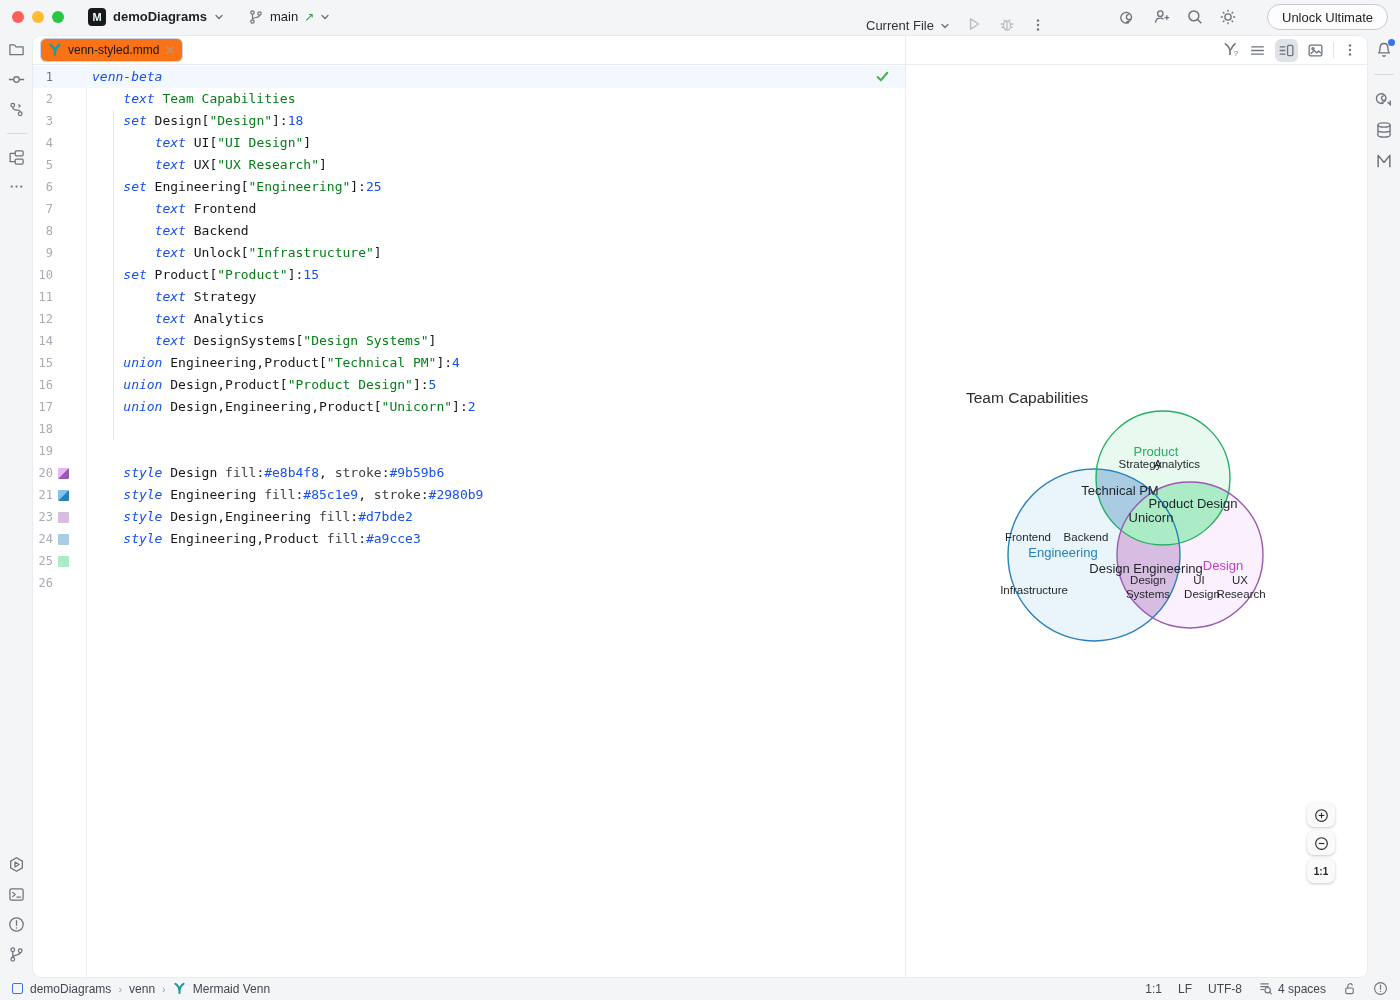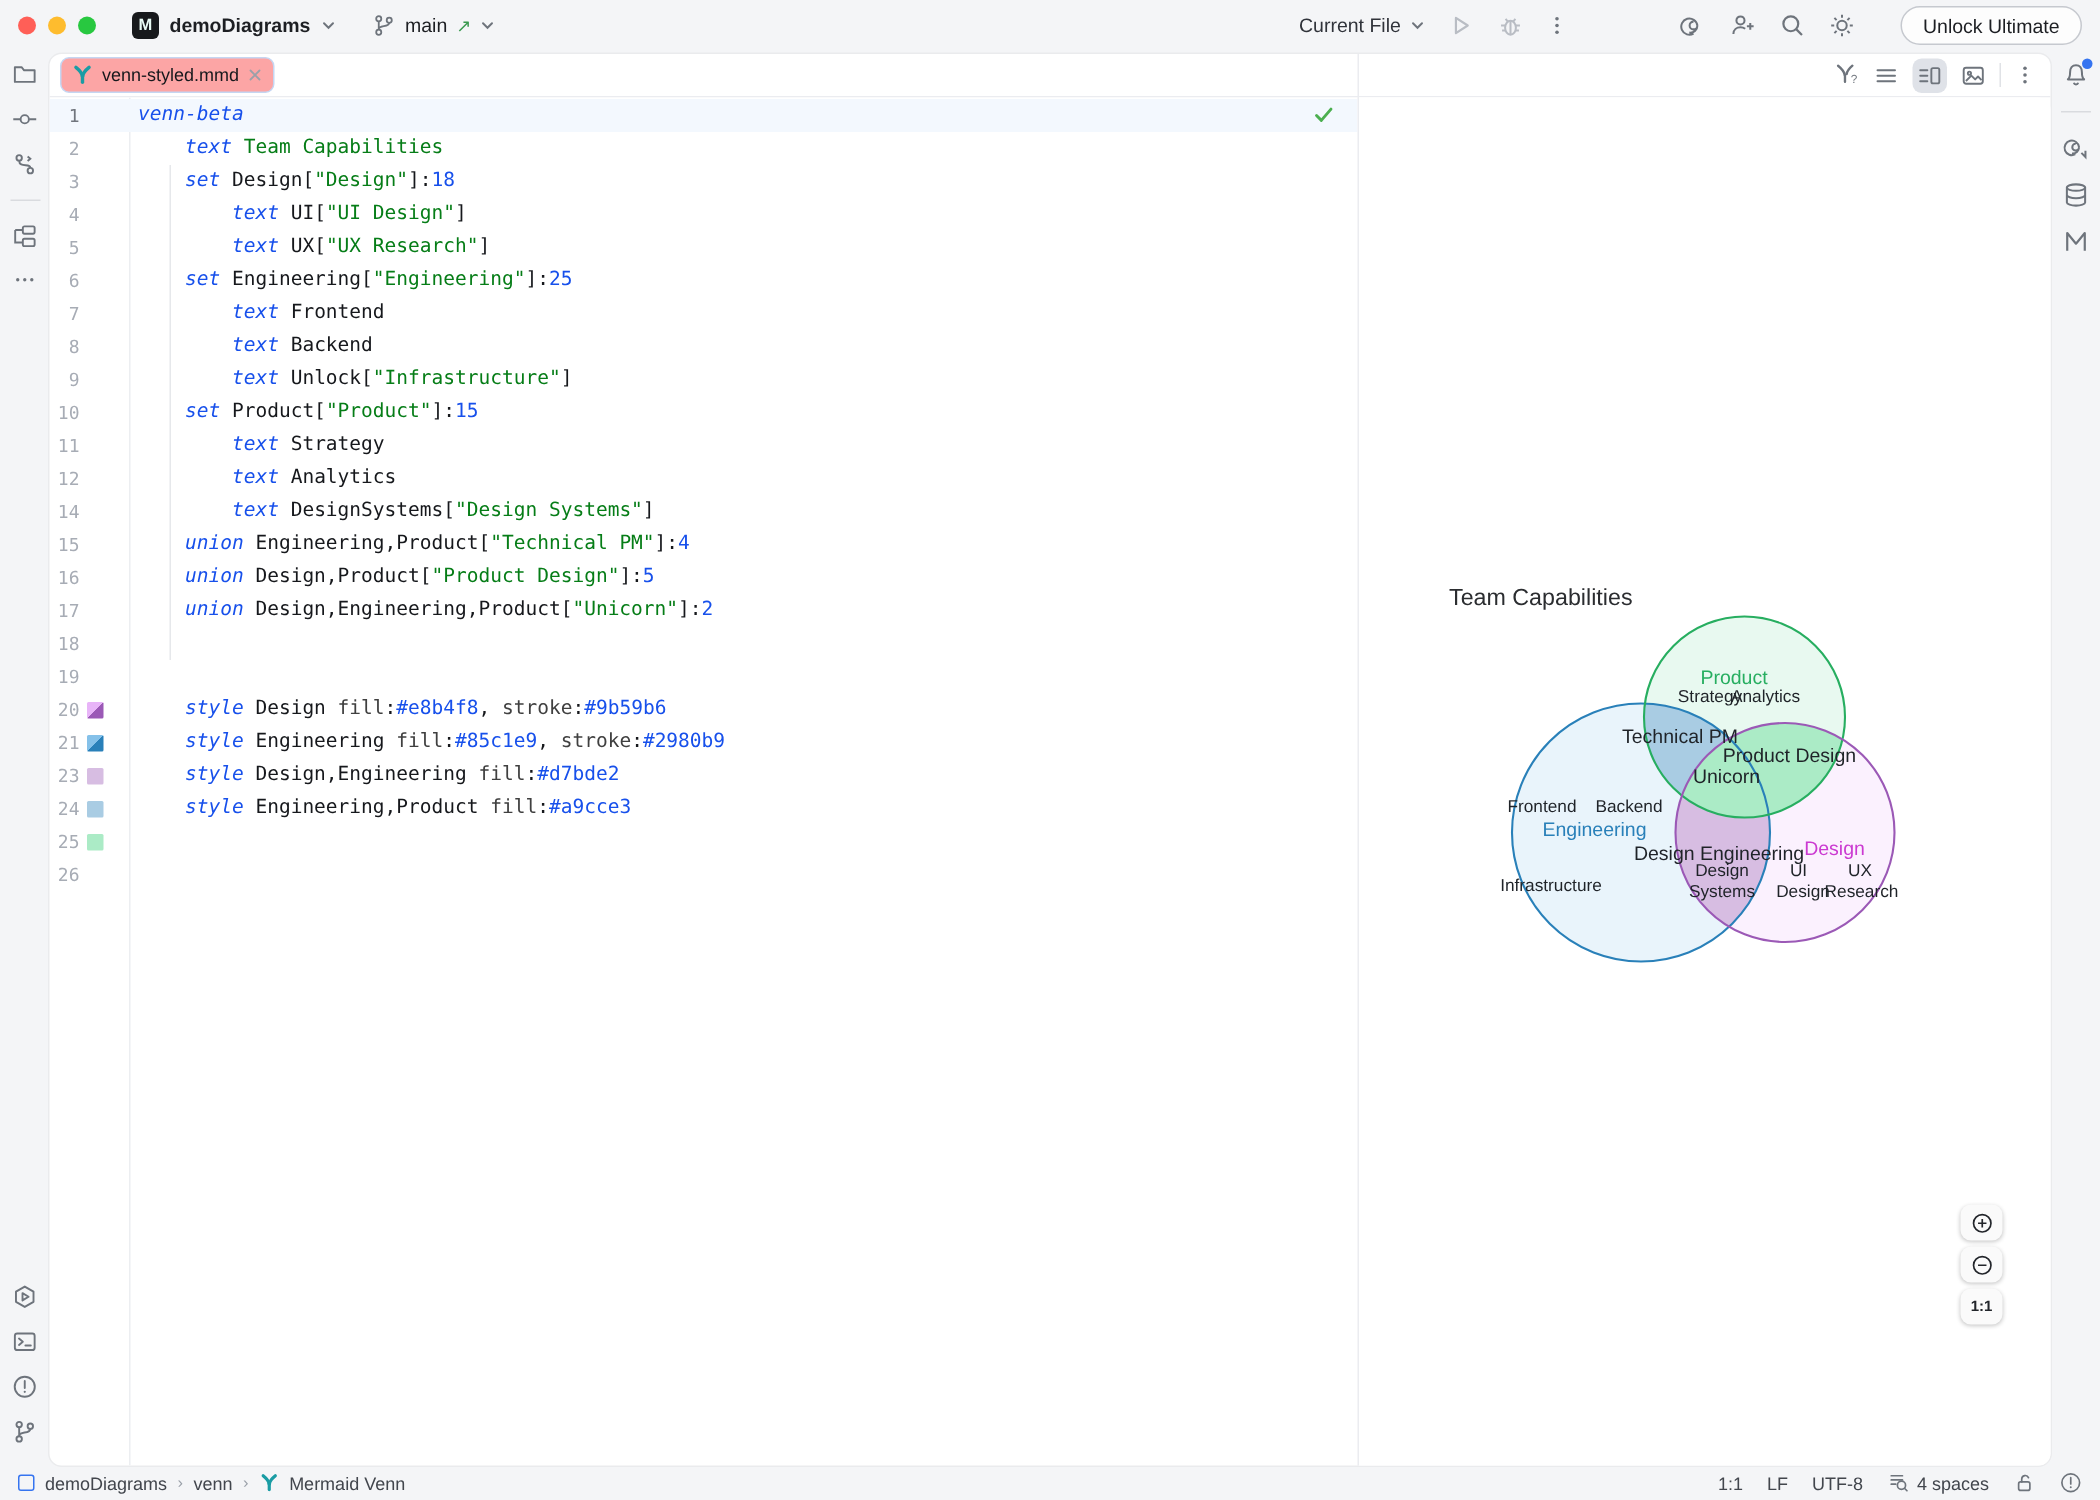--- a/index.html
+++ b/index.html
@@ -10,37 +10,37 @@
   
   .titlebar{position:absolute;left:0;top:0;right:0;height:33px;}
   .lights{position:absolute;left:12px;top:0;height:33px;display:flex;align-items:center;gap:8px;}
   .light{width:12px;height:12px;border-radius:50%;}
   .l-red{background:#ff5f57;} .l-yel{background:#febc2e;} .l-grn{background:#28c840;}
   .proj{position:absolute;left:88px;top:0;height:33px;display:flex;align-items:center;gap:7px;font-weight:700;}
   .proj-ico{width:18px;height:18px;border-radius:4px;background:#17191c;color:#e9fbf5;font-size:11px;font-weight:700;
             display:flex;align-items:center;justify-content:center;}
   .branch{position:absolute;left:248px;top:0;height:33px;display:flex;align-items:center;gap:6px;}
   .arrow-up{color:#3b9a50;font-size:12px;}
-  .runw{position:absolute;left:866px;top:0;height:33px;display:flex;align-items:center;gap:15px;color:#30333a;}
+  .runw{position:absolute;left:866px;top:0;height:33px;display:flex;align-items:flex-end;gap:15px;color:#30333a;}
   .toolsw{position:absolute;left:1120px;top:0;height:33px;display:flex;align-items:center;gap:15px;}
   .unlock{position:absolute;left:1267px;top:4px;height:24px;padding:0 14px;border:1px solid #c6c9cf;border-radius:13px;
           background:#fdfdfd;display:flex;align-items:center;font-size:13px;color:#1d1f23;}
   
   .lstrip{position:absolute;left:0;top:33px;bottom:23px;width:33px;display:flex;flex-direction:column;align-items:center;
           padding:8px 0 14px 0;gap:13px;box-sizing:border-box;}
   .rstrip{position:absolute;right:0;top:33px;bottom:23px;width:33px;display:flex;flex-direction:column;align-items:center;
           padding:8px 0 14px 0;gap:13px;box-sizing:border-box;}
   .strip-div{width:20px;height:1px;background:#d9dbdf;margin:2px 0;}
   .spacer{flex:1;}
   
   .card{position:absolute;left:33px;top:36px;width:1334px;height:941px;background:#ffffff;border-radius:8px;
         box-shadow:0 0 0 1px rgba(0,0,0,0.04);}
   .tabrow{position:absolute;left:0;top:0;right:0;height:28px;border-bottom:1px solid #ebecf0;display:flex;align-items:center;
           padding-left:7px;border-radius:8px 8px 0 0;}
-  .tab{height:22px;display:flex;align-items:center;gap:6px;padding:0 7px;background:#fca5a5;border:1px solid #c5d6f2;
+  .tab{height:22px;display:flex;align-items:center;gap:6px;padding:0 7px;background:#f97316;border:1px solid #c5d6f2;
        border-radius:6px;font-size:12px;color:#16181c;}
   .tab .close{color:#9aa0a9;}
   .tr-icons{margin-left:auto;display:flex;align-items:center;gap:9px;padding-right:10px;}
   .tr-sep{width:1px;height:16px;background:#e0e2e6;}
   .pill-active{background:#dfe2e8;border-radius:6px;padding:3px;}
   
   .editor{position:absolute;left:0;top:29px;width:872px;bottom:0;overflow:hidden;}
   .gutter-sep{position:absolute;left:53px;top:0;bottom:0;width:1px;background:#eceef1;}
   .indent-guide{position:absolute;left:80px;top:45px;width:1px;height:330px;background:#e6e8eb;}
   #rows{position:absolute;left:0;top:1px;right:0;}

